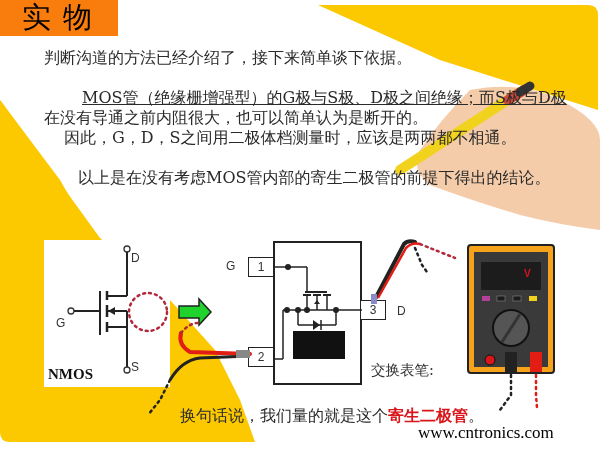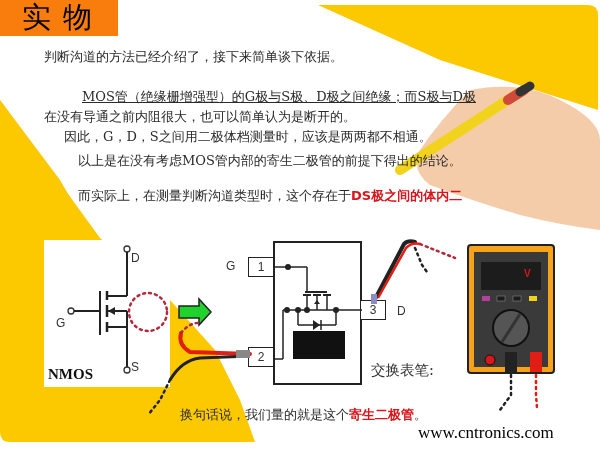--- a/index.html
+++ b/index.html
@@ -4,21 +4,21 @@
   <style>
     html, body { margin: 0; padding: 0; }
     body { width: 600px; height: 450px; overflow: hidden; background: #ffffff; position: relative;
            font-family: "DejaVu Serif", "Liberation Serif", serif; }
     .stage { position: absolute; left: 0; top: 0; width: 600px; height: 450px; }
     .yellow-bg { position: absolute; left: 0; top: 0; width: 600px; height: 450px; }
     .title-box { position: absolute; left: 0; top: 0; width: 118px; height: 36px; background: #f97d0c;
                  display: flex; align-items: center; justify-content: center; }
     .title-text { color: #000000; font-size: 29px; letter-spacing: 12px; font-weight: normal;
                   font-family: "DejaVu Serif", serif; margin-left: 8px; }
-    .line { position: absolute; font-size: 13px; color: #2a2a2a; white-space: nowrap; }
+    .line { position: absolute; font-size: 16px; color: #2a2a2a; white-space: nowrap; }
     .red-bold { color: #d9161c; font-weight: bold; font-family: "DejaVu Sans", sans-serif; }
     .nmos-box { position: absolute; left: 44px; top: 240px; width: 126px; height: 147px; background: #ffffff; }
     .nmos-label { position: absolute; left: 48px; top: 366px; font-family: Liberation Serif, serif;
                   font-weight: bold; font-size: 15px; color: #111; }
     .pin-label { position: absolute; font-family: "Liberation Sans", sans-serif; font-size: 12px; color: #333; }
     .chip { position: absolute; left: 273px; top: 241px; width: 89px; height: 144px; background: #fff; border: 2px solid #222; box-sizing: border-box; }
     .pin-box { position: absolute; width: 26px; height: 20px; background: #fff; border: 1.5px solid #222; box-sizing: border-box;
                font-family: "Liberation Sans", sans-serif; font-size: 12px; color: #333; display: flex; align-items: center; justify-content: center; }
     .swap-label { position: absolute; left: 371px; top: 361px; font-size: 14.5px; color: #333; }
     .watermark { position: absolute; left: 418px; top: 423px; font-family: Liberation Serif, serif; font-size: 17px; color: #000000; }
@@ -44,24 +44,21 @@
   </svg>
 
   <div class="title-box">
     <span class="title-text">实物</span>
   </div>
 
   <div class="line" style="left:44px; top:48px;">判断沟道的方法已经介绍了，接下来简单谈下依据。</div>
   <div class="line" style="left:82px; top:88px;text-decoration:underline;">MOS管（绝缘栅增强型）的G极与S极、D极之间绝缘；而S极与D极</div>
   <div class="line" style="left:44px; top:108px;">在没有导通之前内阻很大，也可以简单认为是断开的。</div>
   <div class="line" style="left:64px; top:128px;">因此，G，D，S之间用二极体档测量时，应该是两两都不相通。</div>
-  <div class="line" style="left:78px; top:152px;">以上是在没有考虑MOS管内部的寄生二极管的前提下得出的结论。</div>
-  <div class="line" style="left:78px; top:187px;">
-    <span>而实际上，在测量判断沟道类型时，这个存在于</span><span class="red-bold">DS极之间的体内二</span>
-  </div>
+  <div class="line" style="left:78px; top:168px;">以上是在没有考虑MOS管内部的寄生二极管的前提下得出的结论。</div>
 
   <div class="nmos-box"></div>
   <svg width="600" height="450" viewBox="0 0 600 450">
 
     <circle cx="127" cy="249" r="3" fill="#fff" stroke="#333" stroke-width="1.3"></circle>
     <line x1="127" y1="252" x2="127" y2="296" stroke="#222" stroke-width="2"></line>
     <line x1="108" y1="296" x2="127" y2="296" stroke="#222" stroke-width="2"></line>
 
     <circle cx="71" cy="311" r="3" fill="#fff" stroke="#333" stroke-width="1.3"></circle>
     <line x1="74" y1="311" x2="100" y2="311" stroke="#222" stroke-width="2"></line>

